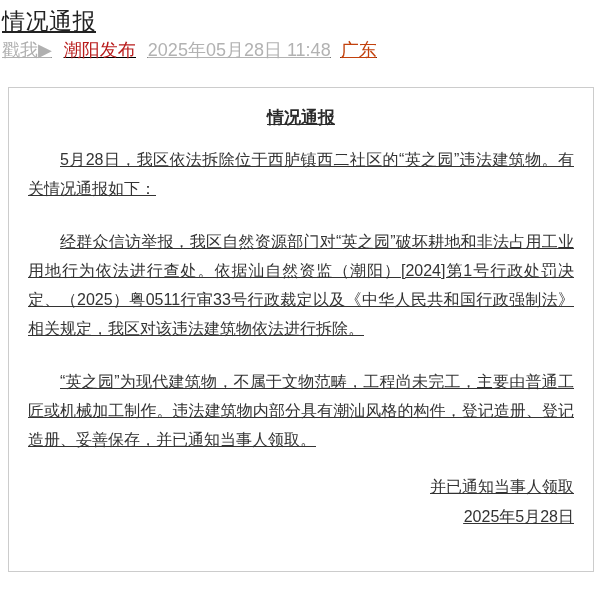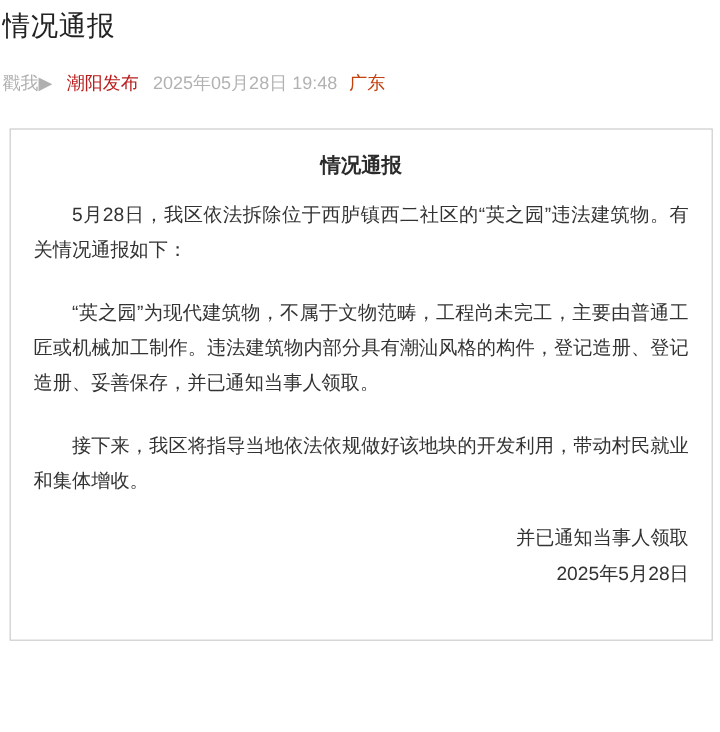--- a/index.html
+++ b/index.html
@@ -1,37 +1,37 @@
 <!DOCTYPE html>
 <html><head>
 <meta charset="utf-8">
 <style>
-  * { margin: 0; padding: 0; box-sizing: border-box; }
+  * { margin: 0; padding: 0; box-sizing: border-box; text-decoration: underline; }
   html, body {
     width: 600px;
     height: 610px;
     overflow: hidden;
     background: #ffffff;
     font-family: "Liberation Sans", "DejaVu Sans", sans-serif;
   }
   .article-header {
     padding: 5px 10px 0 2px;
   }
   .page-title {
     font-size: 23px;
     font-weight: 500;
     color: #222222;
     line-height: 32px;
     letter-spacing: 0.5px;
   }
   .meta-row {
     display: flex;
     align-items: center;
-    margin-top: 23px;
-    font-size: 15px;
+    margin-top: 3px;
+    font-size: 18px;
     line-height: 20px;
     white-space: nowrap;
   }
   .poke-link {
     color: #b0b0b0;
     cursor: pointer;
     margin-right: 12px;
   }
   .account-link {
     color: #b91c1c;
@@ -78,29 +78,29 @@
   }
 </style>
 </head>
 <body>
 
 <div class="article-header">
   <h1 class="page-title">情况通报</h1>
   <div class="meta-row">
     <span class="poke-link">戳我▶</span>
     <a class="account-link">潮阳发布</a>
-    <span class="publish-time">2025年05月28日 19:48</span>
+    <span class="publish-time">2025年05月28日 11:48</span>
     <span class="publish-location">广东</span>
   </div>
 </div>
 
 <div class="notice-box">
   <div class="notice-title">情况通报</div>
   <div class="notice-body">
     <p>5月28日，我区依法拆除位于西胪镇西二社区的“英之园”违法建筑物。有关情况通报如下：</p>
+    <p>经群众信访举报，我区自然资源部门对“英之园”破坏耕地和非法占用工业用地行为依法进行查处。依据汕自然资监（潮阳）[2024]第1号行政处罚决定、（2025）粤0511行审33号行政裁定以及《中华人民共和国行政强制法》相关规定，我区对该违法建筑物依法进行拆除。</p>
     <p>“英之园”为现代建筑物，不属于文物范畴，工程尚未完工，主要由普通工匠或机械加工制作。违法建筑物内部分具有潮汕风格的构件，登记造册、登记造册、妥善保存，并已通知当事人领取。</p>
-    <p>接下来，我区将指导当地依法依规做好该地块的开发利用，带动村民就业和集体增收。</p>
   </div>
   <div class="signature-block">
     <div class="signature-name">并已通知当事人领取</div>
     <div class="signature-date">2025年5月28日</div>
   </div>
 </div>
 
 </body></html>

